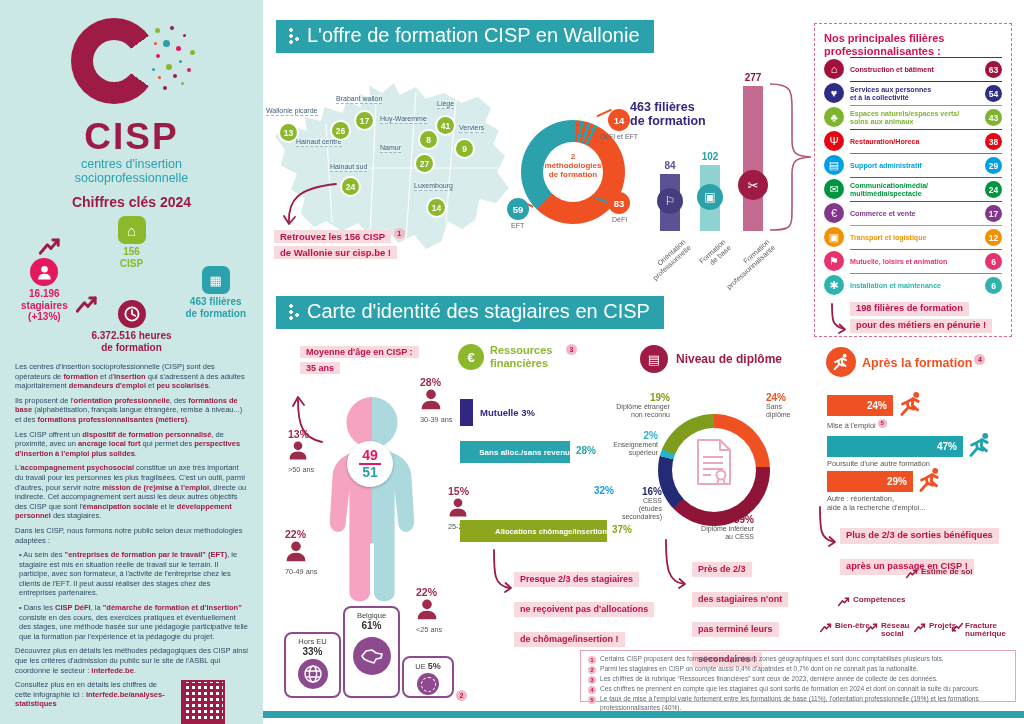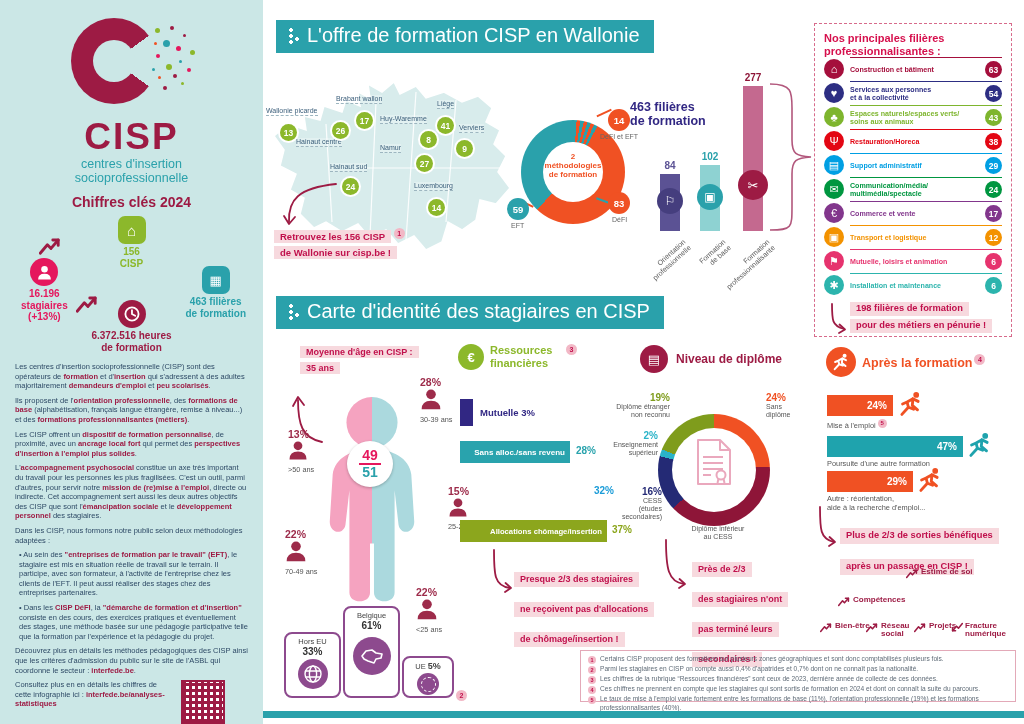--- a/index.html
+++ b/index.html
@@ -69,21 +69,21 @@
   .agegrp .alabel{font-size:7.3px;color:#555;margin-top:1px;}
   .gender-circle{position:absolute;left:347px;top:441px;width:46px;height:46px;border-radius:50%;background:#fff;
                  box-shadow:0 1px 3px rgba(0,0,0,.25);display:flex;flex-direction:column;align-items:center;justify-content:center;line-height:1.05;}
   .gf{font-size:14px;font-weight:bold;color:#e5175d;border-bottom:2px solid #e5175d;padding:0 3px;}
   .gm{font-size:14px;font-weight:bold;color:#2aa1ab;padding:0 3px;}
   .podium{position:absolute;background:#fff;border:2px solid #8d4a8e;border-radius:8px;box-sizing:border-box;
           display:flex;flex-direction:column;align-items:center;padding-top:3px;}
   .podium .pl1{font-size:7.5px;color:#444;}
   .podium .pl2{font-size:10px;font-weight:bold;color:#333;}
   .pod-ic{border-radius:50%;background:#8d4a8e;display:flex;align-items:center;justify-content:center;color:#fff;margin-top:2px;}
-  .rbar{position:absolute;display:flex;align-items:center;justify-content:flex-end;color:#fff;font-weight:bold;box-sizing:border-box;padding-right:5px;}
+  .rbar{position:absolute;display:flex;align-items:center;justify-content:flex-end;color:#fff;font-weight:bold;box-sizing:border-box;}
   .rpct{position:absolute;font-weight:bold;font-size:10px;}
   .dlab{position:absolute;line-height:1.12;}
   .dlab .dp{font-weight:bold;font-size:10px;}
   .dlab .dt{font-size:7px;color:#555;}
   .abar{position:absolute;display:flex;align-items:center;justify-content:flex-end;color:#fff;font-weight:bold;font-size:10px;padding-right:6px;box-sizing:border-box;}
   .alab{position:absolute;font-size:7.4px;color:#555;line-height:1.2;}
   .trenditem{position:absolute;display:flex;align-items:flex-start;gap:2px;color:#9d1b44;font-weight:bold;font-size:8px;line-height:1.05;}
   
   .footbox{position:absolute;left:580px;top:650px;width:436px;height:52px;border:1px solid #e3a9b8;box-sizing:border-box;padding:4px 7px;}
   .fnrow{display:flex;gap:4px;align-items:flex-start;margin-bottom:1px;}
@@ -522,21 +522,21 @@
     <div class="dp" style="color:#2ab3c8">2%</div>
     <div class="dt pl">Enseignement
 supérieur</div>
   </div>
   <div class="dlab" style="left:600px;top:486px;width:62px;text-align:right">
     <div class="dp" style="color:#242a75">16%</div>
     <div class="dt pl">CESS
 (études
 secondaires)</div>
   </div>
-  <div class="dlab" style="left:682px;top:514px;width:72px;text-align:center">
+  <div class="dlab" style="left:682px;top:514px;width:72px;text-align:right">
     <div class="dp" style="color:#8e1538">39%</div>
     <div class="dt pl">Diplôme inférieur
 au CESS</div>
   </div>
 
   <svg class="abs" style="left:660px;top:538px" width="30" height="54" viewBox="0 0 30 54">
     <path d="M6,2 C6,30 8,44 24,46" fill="none" stroke="#9d1b44" stroke-width="1.8" stroke-linecap="round"></path>
     <path d="M19,50 L25,46 L19.5,41" fill="none" stroke="#9d1b44" stroke-width="1.8" stroke-linecap="round" stroke-linejoin="round"></path>
   </svg>
   <div class="abs notechunk" style="left:692px;top:562px;font-size:9px;line-height:1.45">

